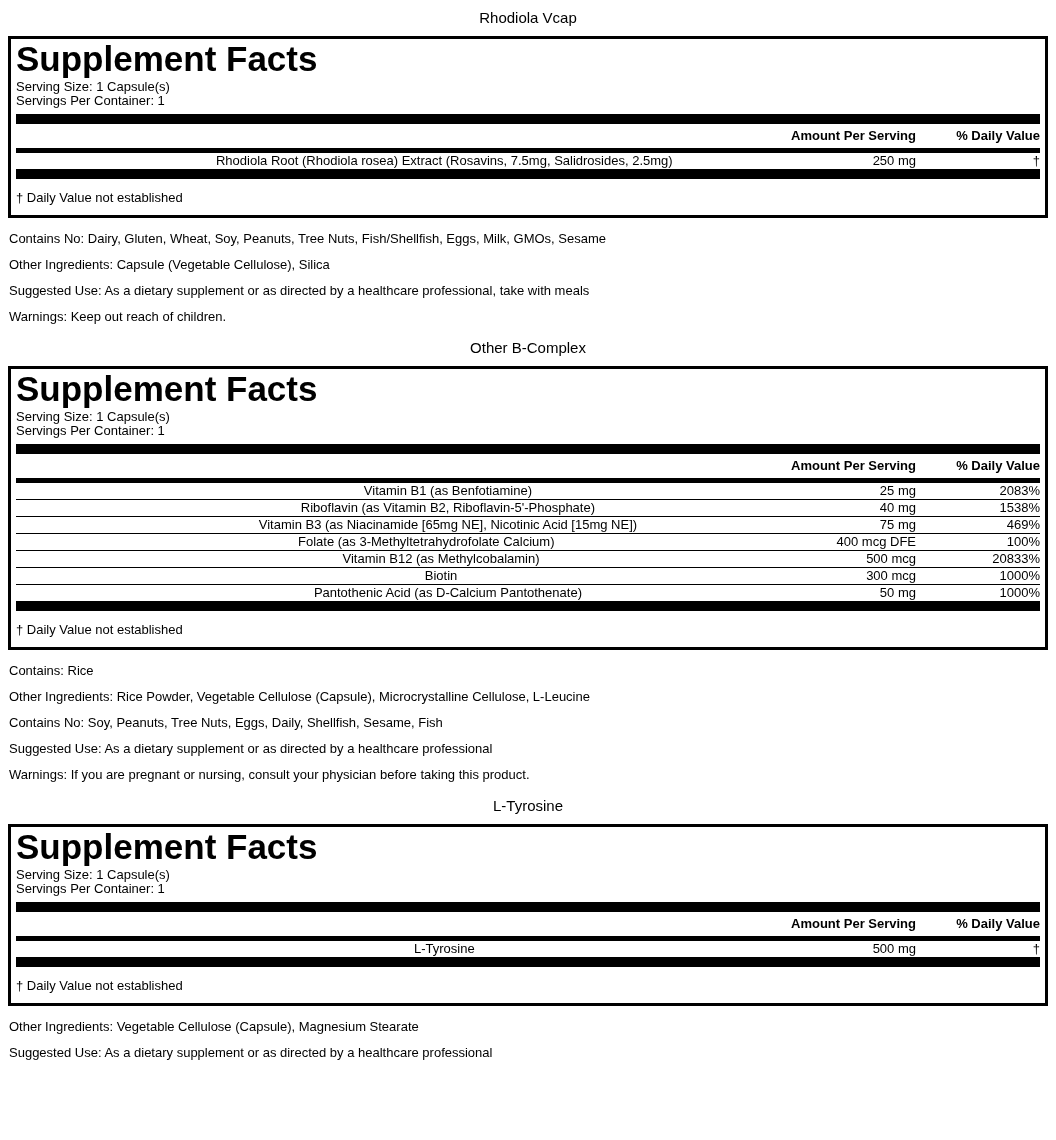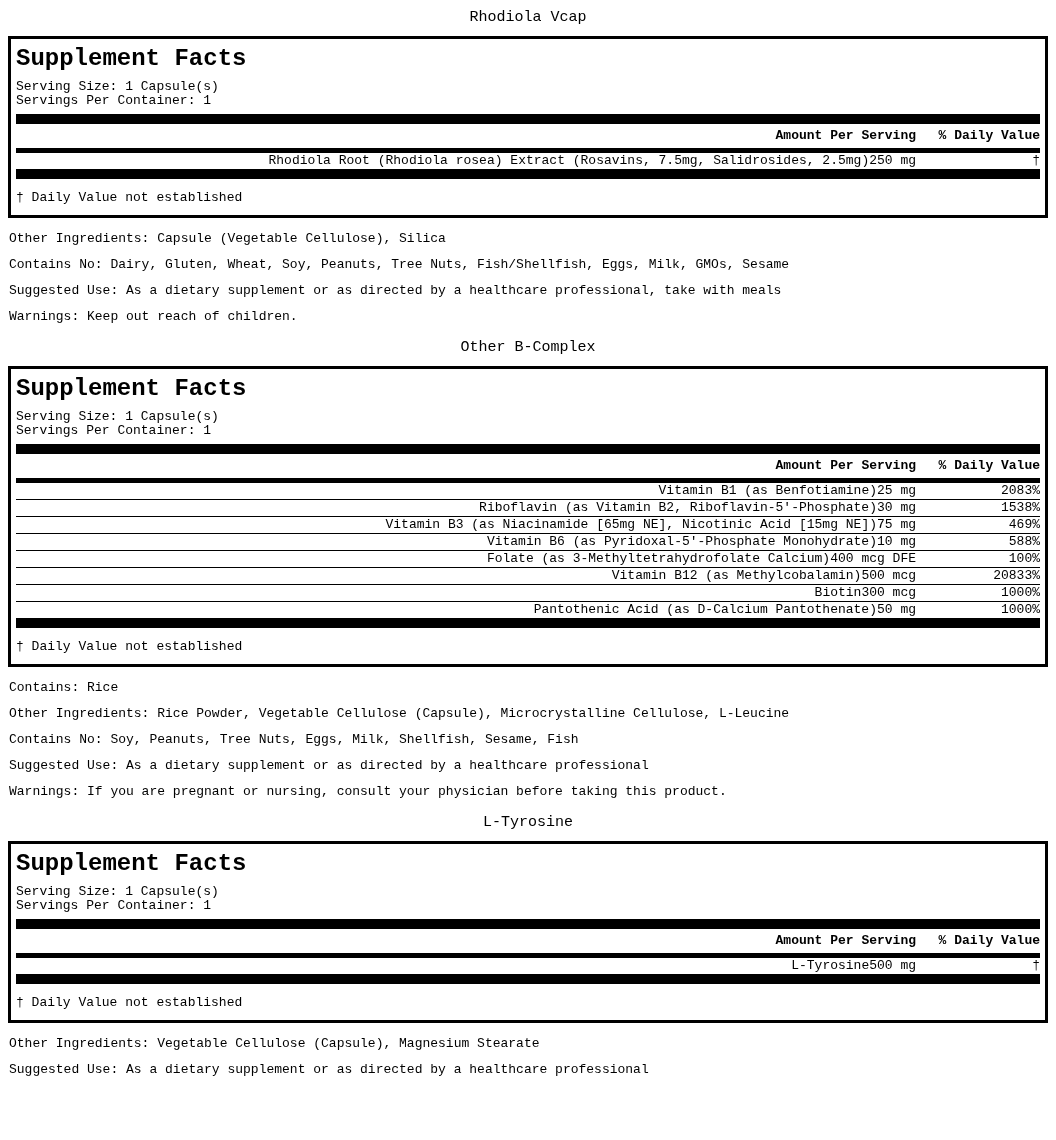--- a/index.html
+++ b/index.html
@@ -4,50 +4,50 @@
 <style>
   * { box-sizing: border-box; }
   html, body {
     margin: 0; padding: 0;
     width: 1056px;
     background: #ffffff;
     color: #000000;
     font-family: "Liberation Sans", sans-serif;
     font-size: 13px;
   }
-  .page { width: 1056px; font-family: Liberation Mono, monospace; }
+  .page { width: 1056px; }
 
   .product-title {
     text-align: center;
     font-size: 15px;
     line-height: 18px;
     margin: 9px 0 9px 0;
   }
 
   .facts-panel {
     border: 3px solid #000;
     margin: 0 8px;
     padding: 3px 5px 6px 5px;
   }
   .sf-heading {
-    font-size: 24px;
+    font-size: 35px;
     font-weight: bold;
     line-height: 31px;
     margin: 1px 0 6px 0;
   }
   .serving-line { line-height: 14px; }
 
   .bar { background: #000; }
   .bar-thick-top { height: 10px; margin-top: 6px; }
   .bar-mid { height: 5px; }
   .bar-thick-bottom { height: 10px; }
 
   .nutrient-row { display: flex; align-items: baseline; line-height: 14px; padding: 1px 0; }
   .col-header { font-weight: bold; padding: 5px 0; }
-  .nutrient-name { flex: 1 1 auto; text-align: right; }
+  .nutrient-name { flex: 1 1 auto; text-align: center; }
   .nutrient-amount { flex: 0 0 auto; text-align: center; white-space: nowrap; }
   .nutrient-dv { flex: 0 0 124px; width: 124px; text-align: right; white-space: nowrap; }
   .rows .nutrient-row + .nutrient-row { border-top: 1.5px solid #000; }
 
   .sf-footnote { margin: 12px 0 4px 0; line-height: 14px; }
 
   .notes { padding-top: 8px; }
   .note { margin: 0 0 0 9px; line-height: 26px; }
 </style>
 </head>
@@ -73,22 +73,22 @@
         <span class="nutrient-name">Rhodiola Root (Rhodiola rosea) Extract (Rosavins, 7.5mg, Salidrosides, 2.5mg)</span>
         <span class="nutrient-amount">250 mg</span>
         <span class="nutrient-dv">†</span>
       </div>
     </div>
     <div class="bar bar-thick-bottom"></div>
     <div class="sf-footnote">† Daily Value not established</div>
   </div>
 
   <div class="notes">
+    <p class="note">Contains No: Dairy, Gluten, Wheat, Soy, Peanuts, Tree Nuts, Fish/Shellfish, Eggs, Milk, GMOs, Sesame</p>
     <p class="note">Other Ingredients: Capsule (Vegetable Cellulose), Silica</p>
-    <p class="note">Contains No: Dairy, Gluten, Wheat, Soy, Peanuts, Tree Nuts, Fish/Shellfish, Eggs, Milk, GMOs, Sesame</p>
     <p class="note">Suggested Use: As a dietary supplement or as directed by a healthcare professional, take with meals</p>
     <p class="note">Warnings: Keep out reach of children.</p>
   </div>
 
   <div class="product-title">Other B-Complex</div>
 
   <div class="facts-panel">
     <div class="sf-heading">Supplement Facts</div>
     <div class="serving-line">Serving Size: 1 Capsule(s)</div>
     <div class="serving-line">Servings Per Container: 1</div>
@@ -100,32 +100,27 @@
     </div>
     <div class="bar bar-mid"></div>
     <div class="rows">
       <div class="nutrient-row">
         <span class="nutrient-name">Vitamin B1 (as Benfotiamine)</span>
         <span class="nutrient-amount">25 mg</span>
         <span class="nutrient-dv">2083%</span>
       </div>
       <div class="nutrient-row">
         <span class="nutrient-name">Riboflavin (as Vitamin B2, Riboflavin-5'-Phosphate)</span>
-        <span class="nutrient-amount">30 mg</span>
+        <span class="nutrient-amount">40 mg</span>
         <span class="nutrient-dv">1538%</span>
       </div>
       <div class="nutrient-row">
         <span class="nutrient-name">Vitamin B3 (as Niacinamide [65mg NE], Nicotinic Acid [15mg NE])</span>
         <span class="nutrient-amount">75 mg</span>
         <span class="nutrient-dv">469%</span>
-      </div>
-      <div class="nutrient-row">
-        <span class="nutrient-name">Vitamin B6 (as Pyridoxal-5'-Phosphate Monohydrate)</span>
-        <span class="nutrient-amount">10 mg</span>
-        <span class="nutrient-dv">588%</span>
       </div>
       <div class="nutrient-row">
         <span class="nutrient-name">Folate (as 3-Methyltetrahydrofolate Calcium)</span>
         <span class="nutrient-amount">400 mcg DFE</span>
         <span class="nutrient-dv">100%</span>
       </div>
       <div class="nutrient-row">
         <span class="nutrient-name">Vitamin B12 (as Methylcobalamin)</span>
         <span class="nutrient-amount">500 mcg</span>
         <span class="nutrient-dv">20833%</span>
@@ -141,21 +136,21 @@
         <span class="nutrient-dv">1000%</span>
       </div>
     </div>
     <div class="bar bar-thick-bottom"></div>
     <div class="sf-footnote">† Daily Value not established</div>
   </div>
 
   <div class="notes">
     <p class="note">Contains: Rice</p>
     <p class="note">Other Ingredients: Rice Powder, Vegetable Cellulose (Capsule), Microcrystalline Cellulose, L-Leucine</p>
-    <p class="note">Contains No: Soy, Peanuts, Tree Nuts, Eggs, Milk, Shellfish, Sesame, Fish</p>
+    <p class="note">Contains No: Soy, Peanuts, Tree Nuts, Eggs, Daily, Shellfish, Sesame, Fish</p>
     <p class="note">Suggested Use: As a dietary supplement or as directed by a healthcare professional</p>
     <p class="note">Warnings: If you are pregnant or nursing, consult your physician before taking this product.</p>
   </div>
 
   <div class="product-title">L-Tyrosine</div>
 
   <div class="facts-panel">
     <div class="sf-heading">Supplement Facts</div>
     <div class="serving-line">Serving Size: 1 Capsule(s)</div>
     <div class="serving-line">Servings Per Container: 1</div>

